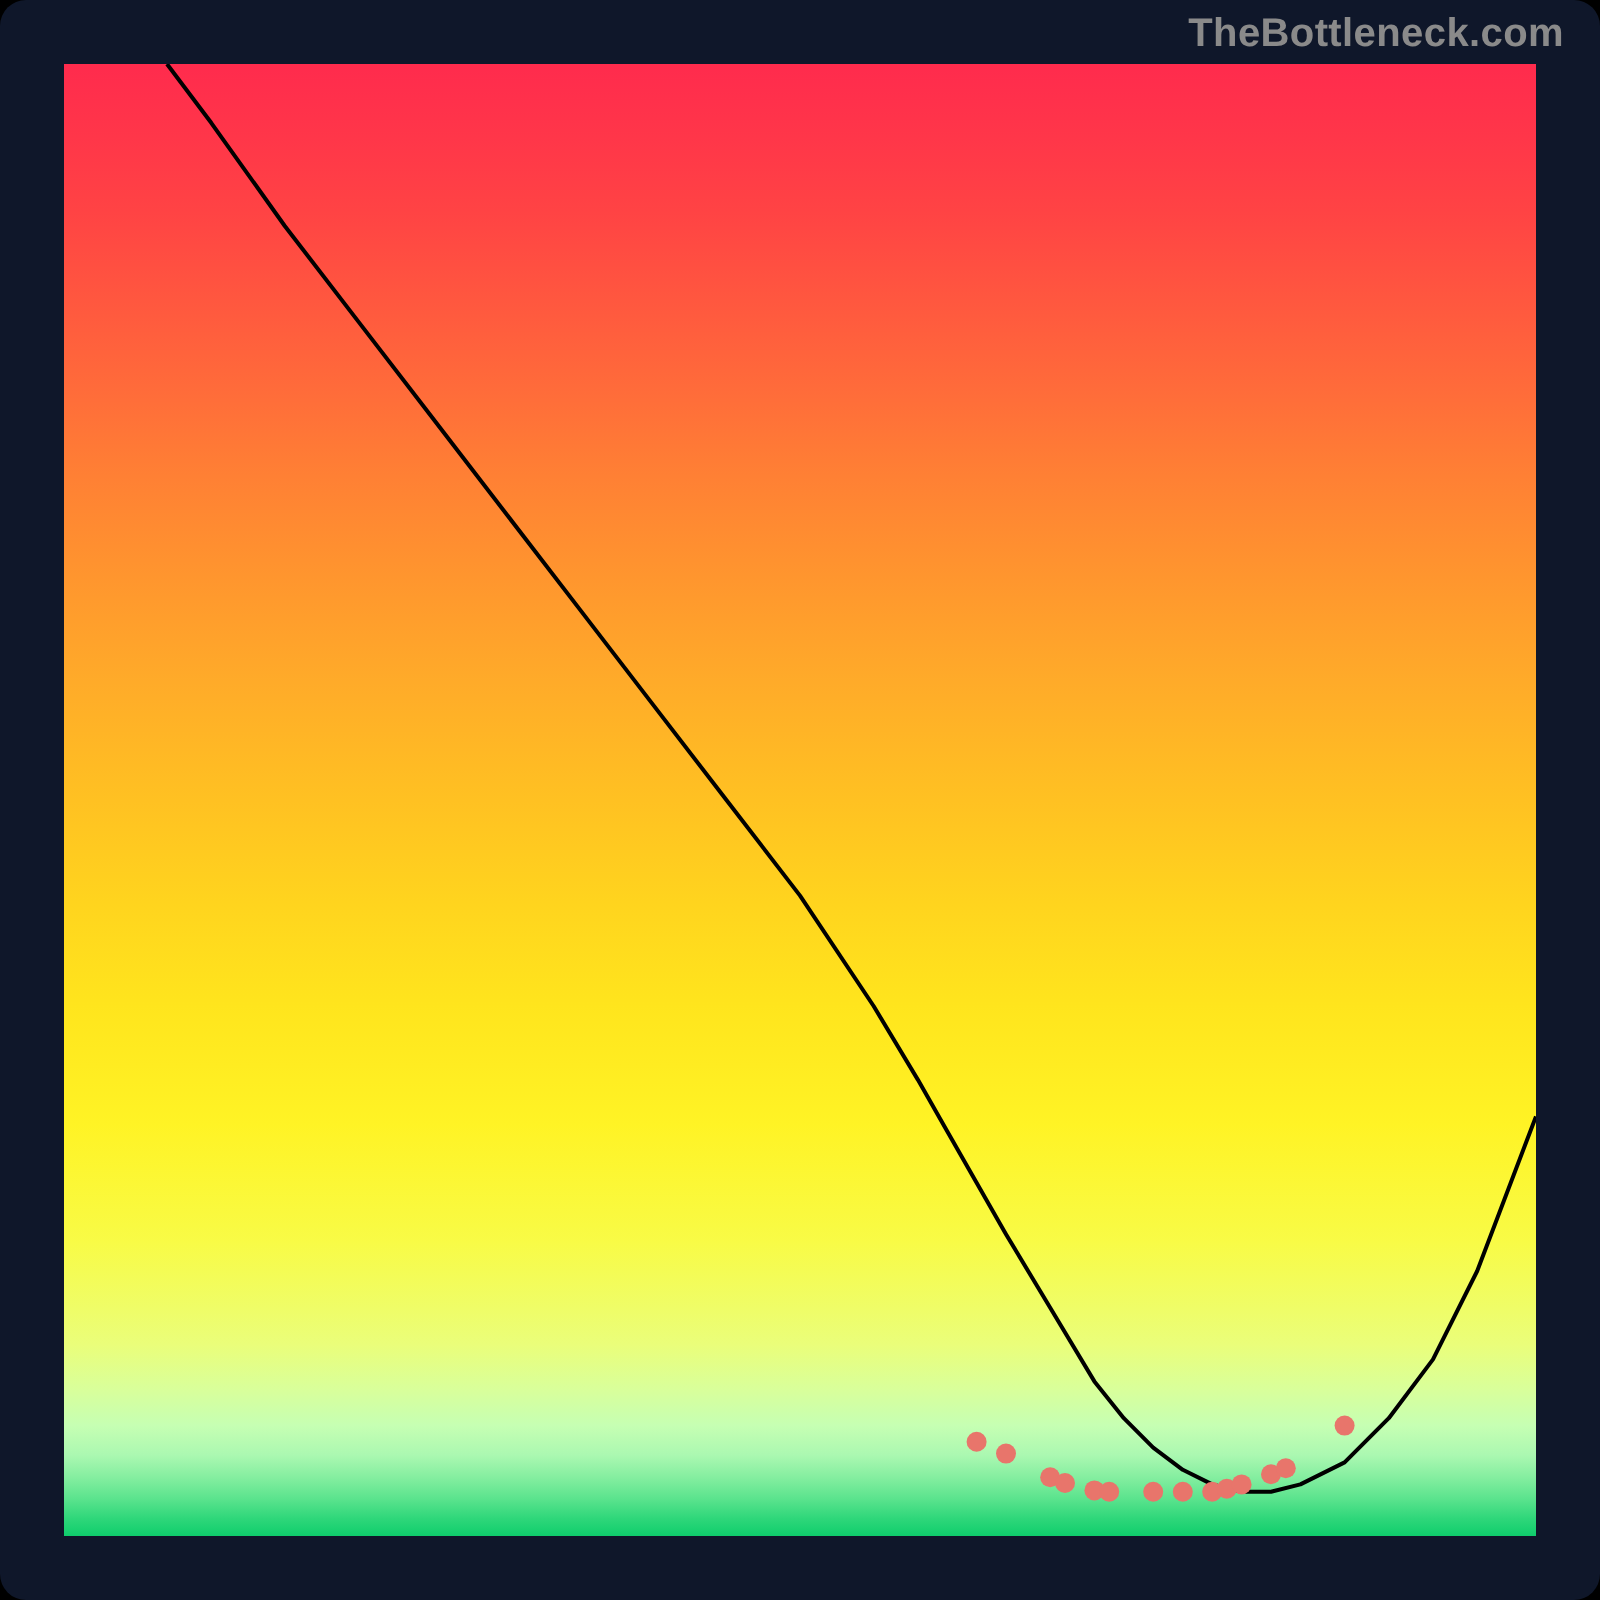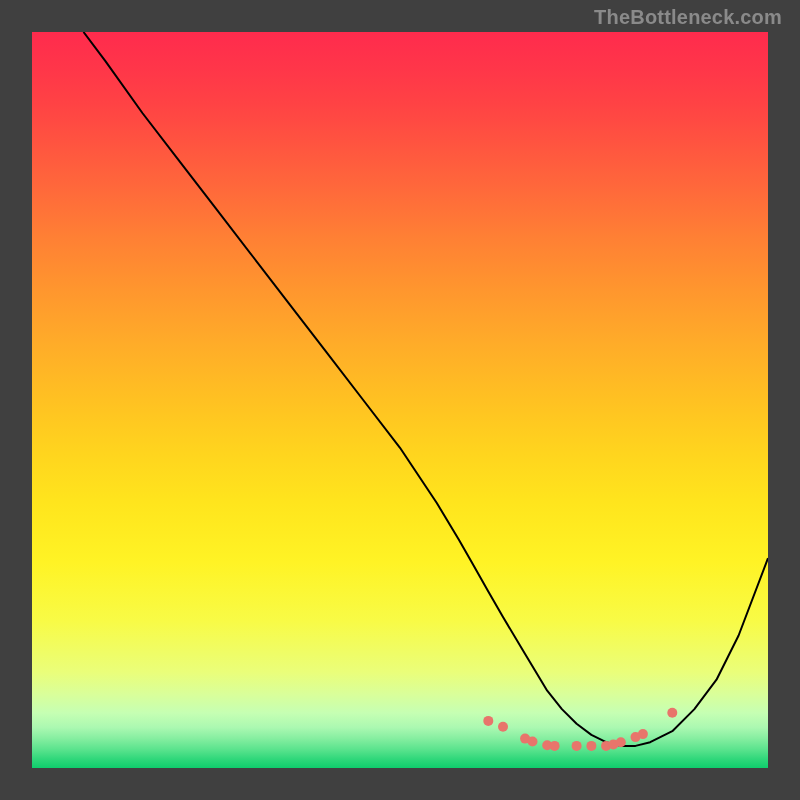--- a/index.html
+++ b/index.html
@@ -7,21 +7,22 @@
     padding: 0;
     width: 800px;
     height: 800px;
     background: #000;
     overflow: hidden;
   }
   .stage {
     position: relative;
     width: 800px;
     height: 800px;
-    background: #404040;
+    background: #0f172a;
+    border-radius: 13px;
   }
   .plot {
     position: absolute;
     left: 32px;
     top: 32px;
     width: 736px;
     height: 736px;
     overflow: hidden;
   }
   .gradient {

